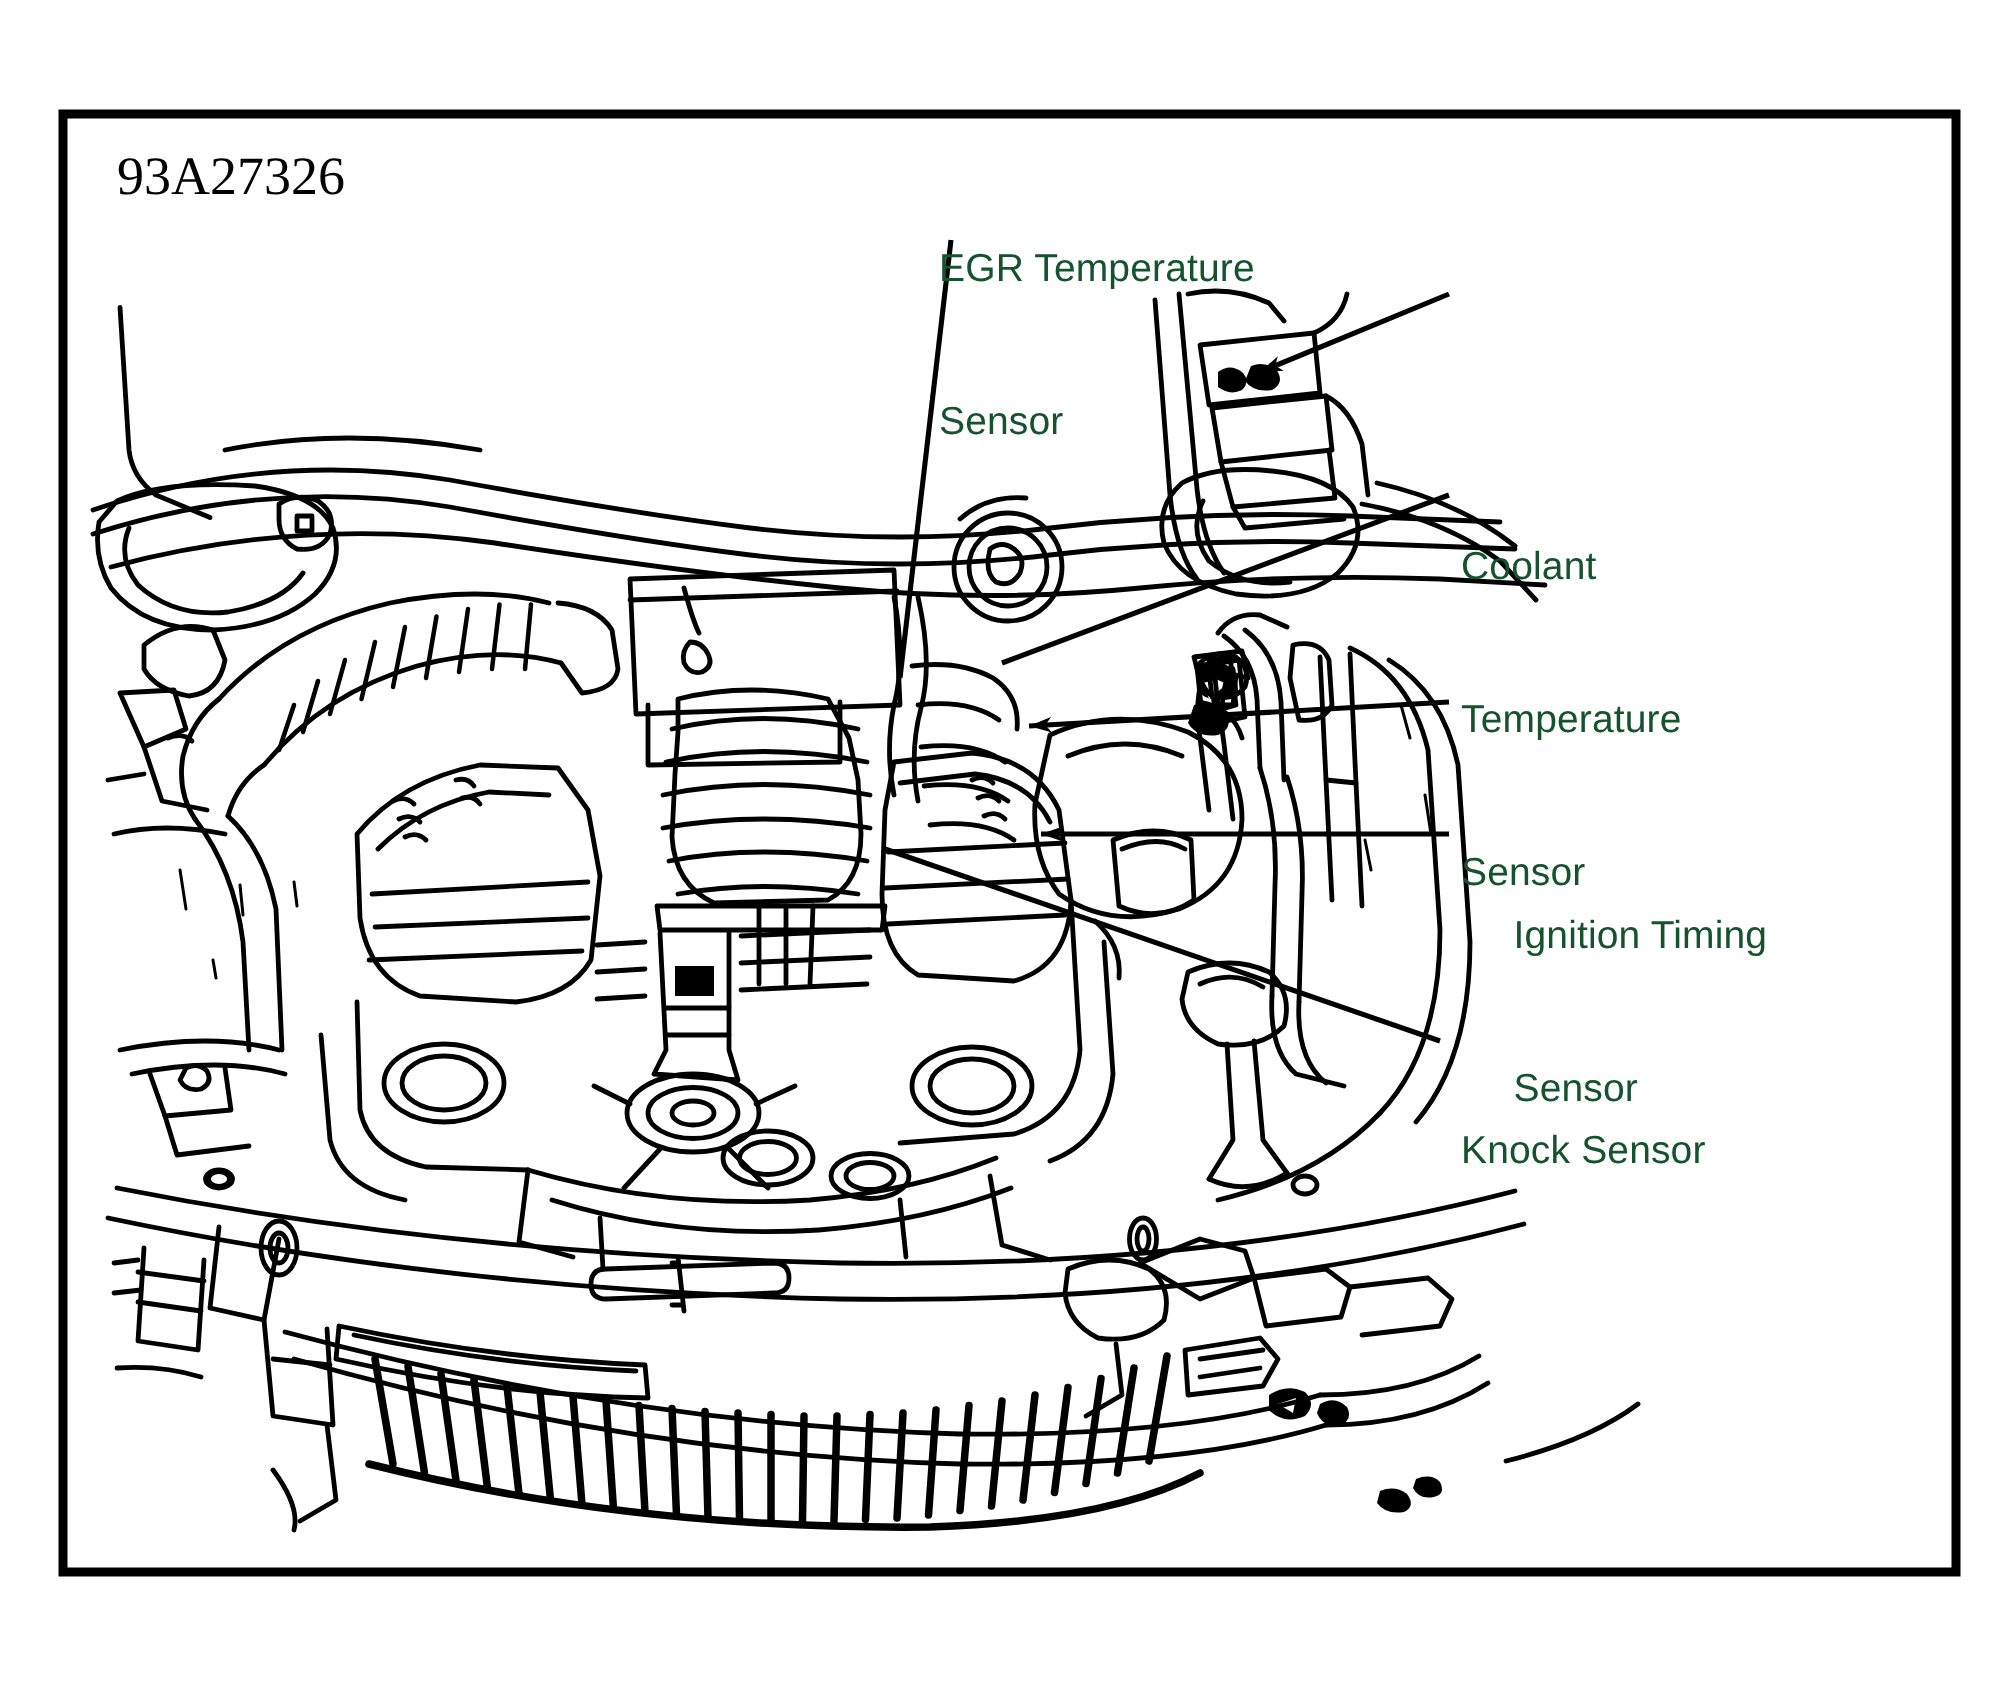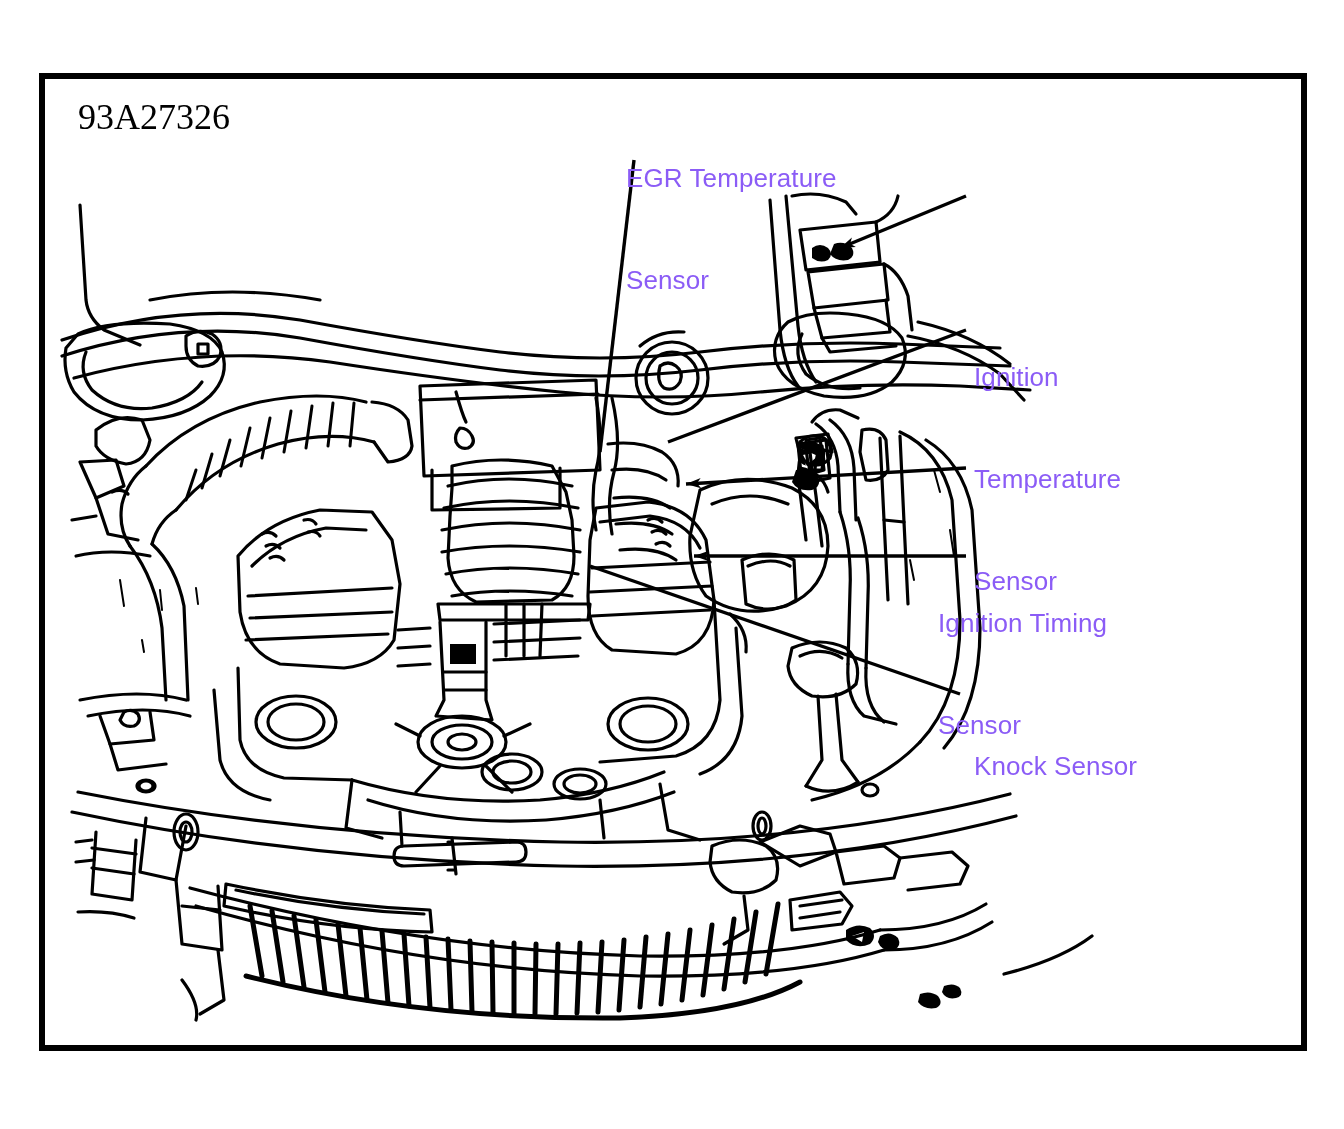--- a/index.html
+++ b/index.html
@@ -25,37 +25,37 @@
     left: 0; top: 0;
     width: 1344px;
     height: 1129px;
     display: block;
   }
   .lbl {
     position: absolute;
     font-family: "Liberation Sans", sans-serif;
     font-size: 26px;
     line-height: 34px;
-    color: #8b5cf6;
+    color: #14532d;
     white-space: pre;
     letter-spacing: 0.1px;
   }
   .figid {
     position: absolute;
     font-family: "Liberation Serif", serif;
     font-size: 36px;
     line-height: 40px;
     color: #000000;
     white-space: pre;
   }
   #lbl-egr      { left: 626px; top: 93px;  }
   #lbl-aux      { left: 975px; top: 168px; }
   #lbl-coolant  { left: 974px; top: 292px; }
   #lbl-rpm      { left: 974px; top: 450px; }
-  #lbl-ignition { left: 938px; top: 538px; }
+  #lbl-ignition { left: 1009px; top: 538px; }
   #lbl-knock    { left: 974px; top: 681px; }
   #figure-id    { left: 78px;  top: 97px;  }
 </style>
 </head>
 <body>
 
 <div id="figure-root">
 
   <svg id="figure-svg" viewBox="0 0 1344 1129" xmlns="http://www.w3.org/2000/svg">
     <defs>
@@ -391,21 +391,21 @@
 
   <div class="figid" id="figure-id">93A27326</div>
 
   <div class="lbl" id="lbl-egr">
     <div>EGR Temperature</div>
     <div>Sensor</div>
   </div>
 
 
   <div class="lbl" id="lbl-coolant">
-    <div>Ignition</div>
+    <div>Coolant</div>
     <div>Temperature</div>
     <div>Sensor</div>
   </div>
 
 
   <div class="lbl" id="lbl-ignition">
     <div>Ignition Timing</div>
     <div>Sensor</div>
   </div>
 

